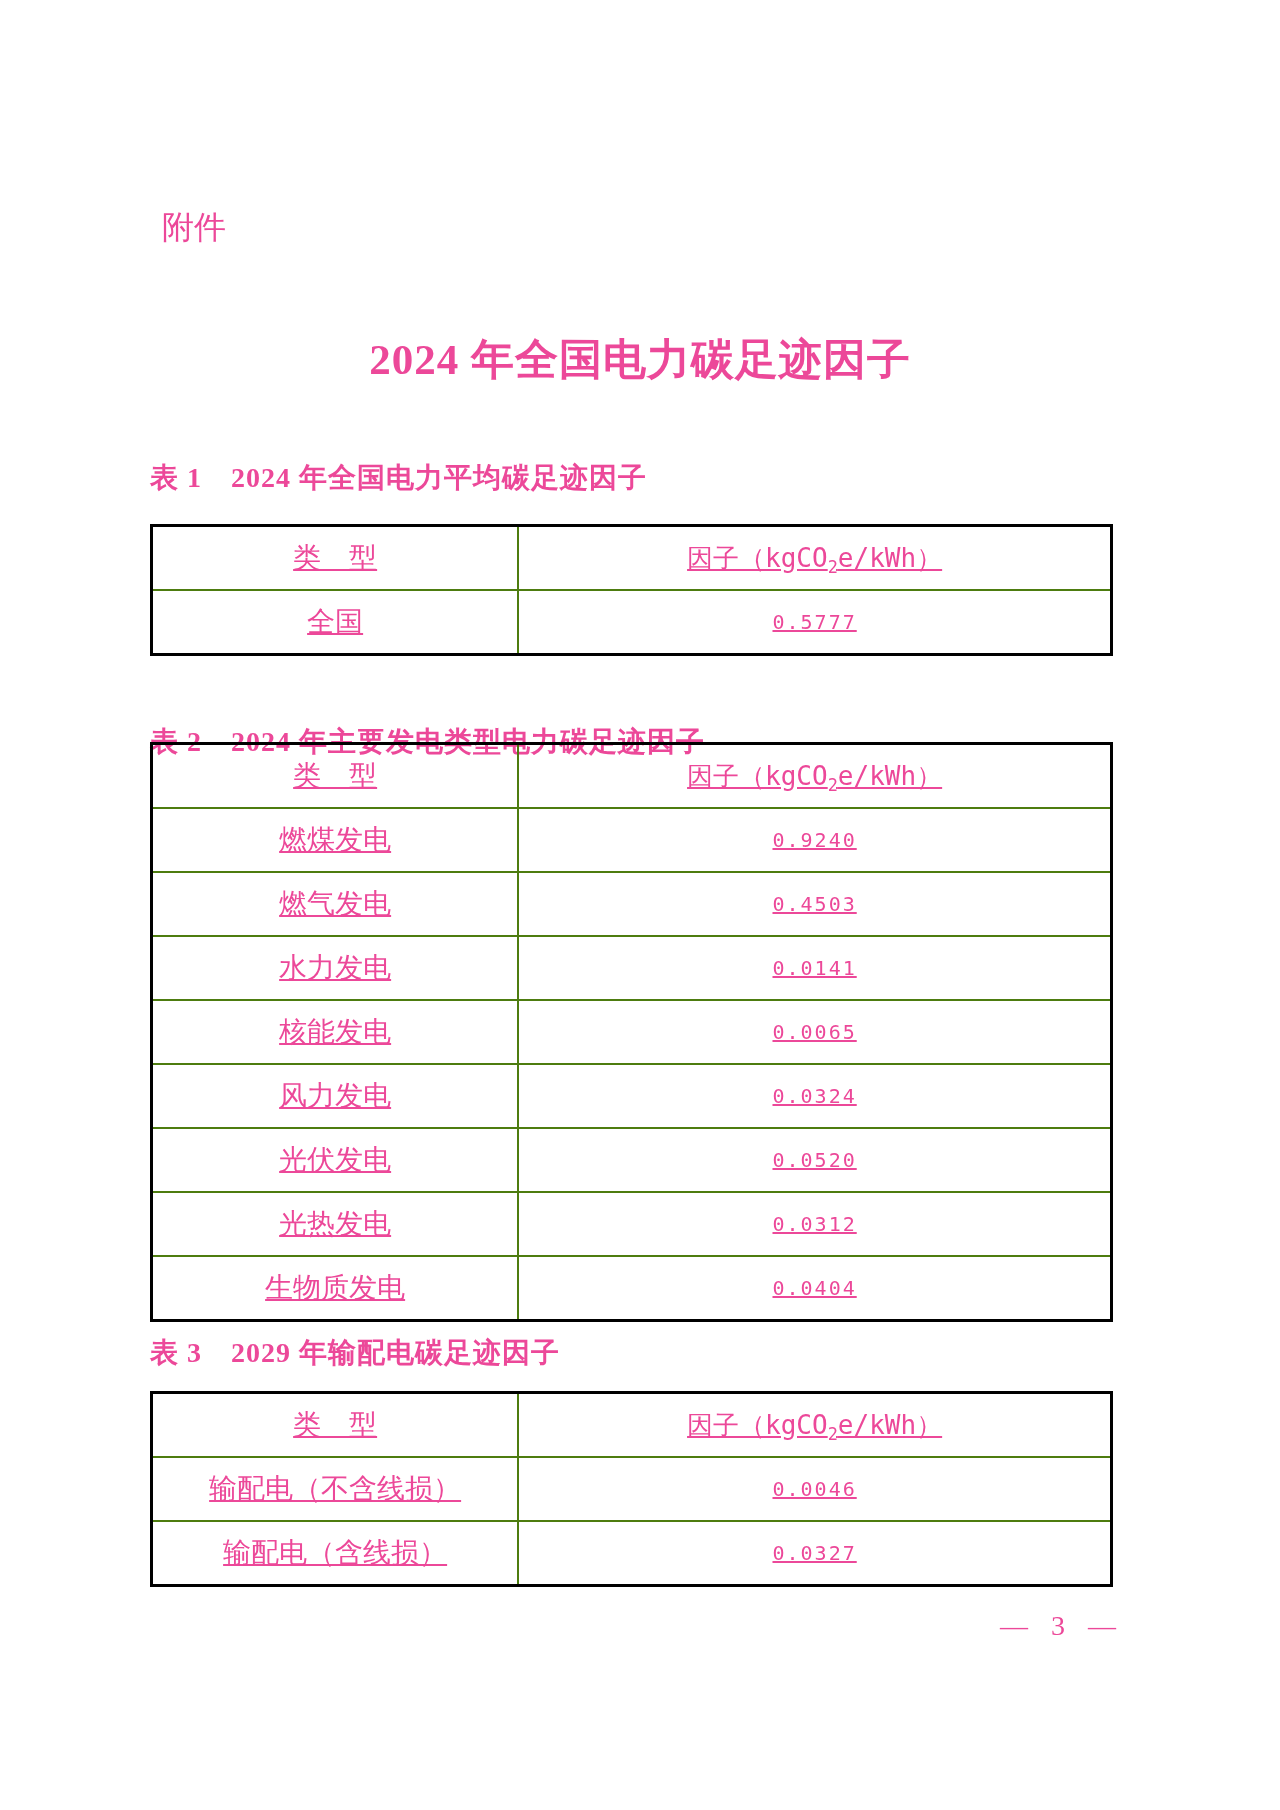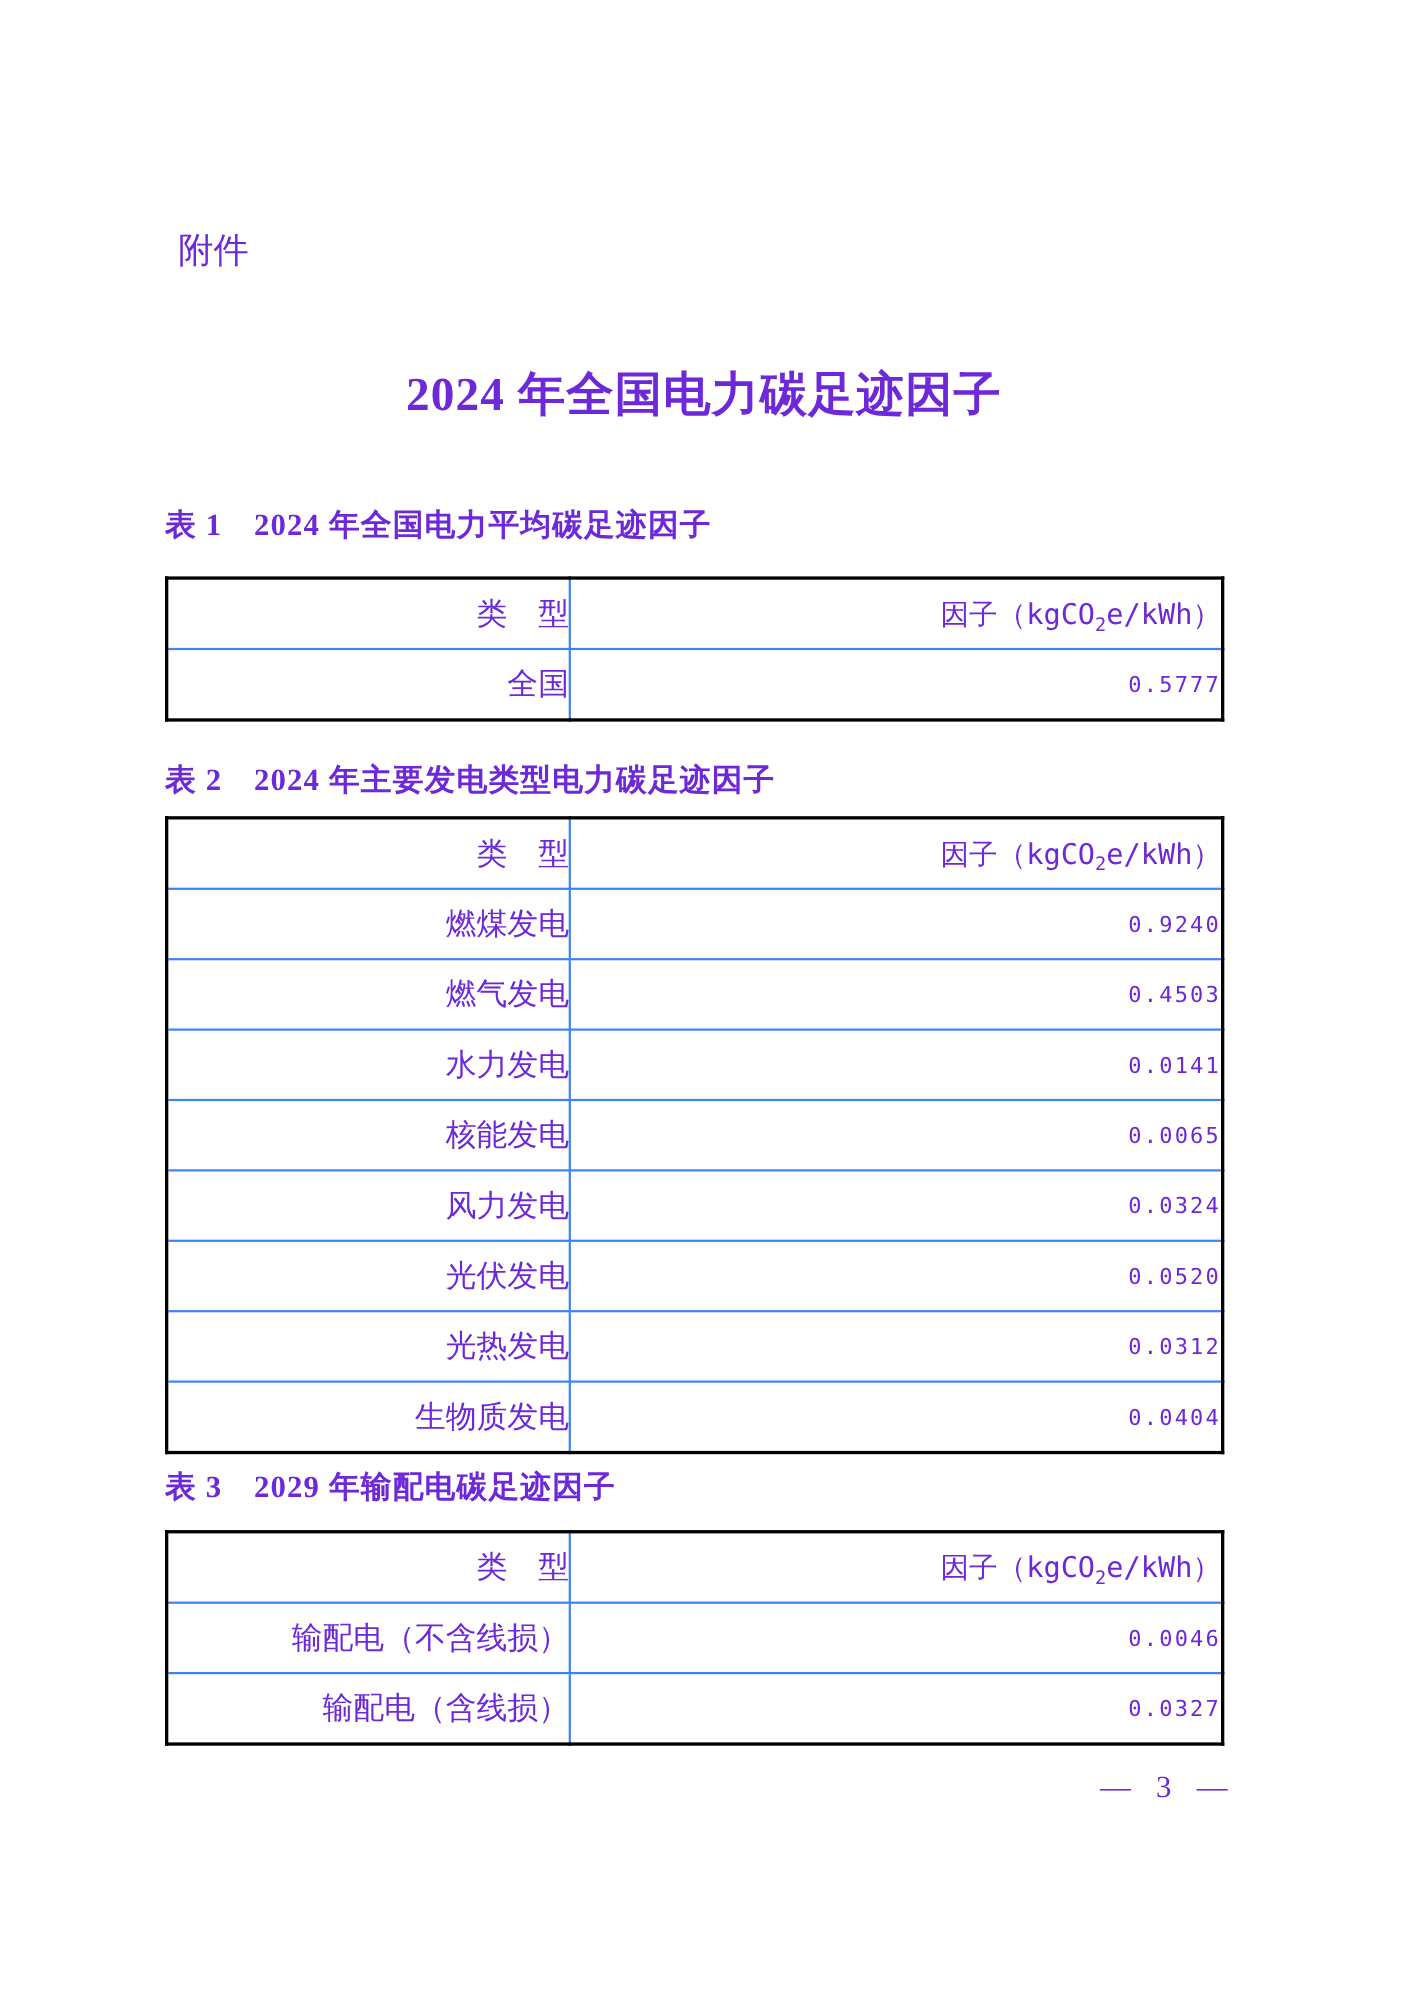--- a/index.html
+++ b/index.html
@@ -1,21 +1,21 @@
 <!DOCTYPE html>
 <html><head>
 <meta charset="utf-8">
 <style>
   html,body { margin:0; padding:0; background:#ffffff; }
   .page {
     position:relative;
     width:1280px;
     height:1810px;
     background:#ffffff;
-    color:#6d28d9;
+    color:#ec4899;
     font-family:"Liberation Serif","DejaVu Serif",serif;
     overflow:hidden;
   }
   .attachment {
     position:absolute;
     left:162px;
     top:211px;
     font-size:32px;
     line-height:1;
   }
@@ -36,43 +36,44 @@
     position:absolute;
     left:150px;
     width:963px;
     text-align:left;
     font-size:28px;
     font-weight:700;
     line-height:1.1;
     letter-spacing:1px;
   }
   .cap1 { top:463px; }
-  .cap2 { top:695px; }
+  .cap2 { top:727px; }
   .cap3 { top:1338px; }
   table.factor-table {
     position:absolute;
     left:150px;
     width:963px;
     border-collapse:collapse;
     table-layout:fixed;
     border:3px solid #000;
   }
   .t1 { top:524px; }
   .t2 { top:742px; }
   .t3 { top:1391px; }
   col.c1 { width:38.2%; }
   col.c2 { width:61.8%; }
   .factor-table th,
   .factor-table td {
-    border:2px solid #3b82f6;
+    border:2px solid #4d7c0f;
     height:62px;
     padding:0;
-    text-align:right;
+    text-align:center;
     vertical-align:middle;
     font-weight:400;
+    text-decoration:underline;
   }
   .type-head, .type-cell {
     font-size:28px;
     font-family:"Liberation Serif","DejaVu Serif",serif;
   }
   .factor-head {
     font-size:26px;
     font-family:"DejaVu Sans Mono","Liberation Mono",monospace;
   }
   .factor-head sub {

